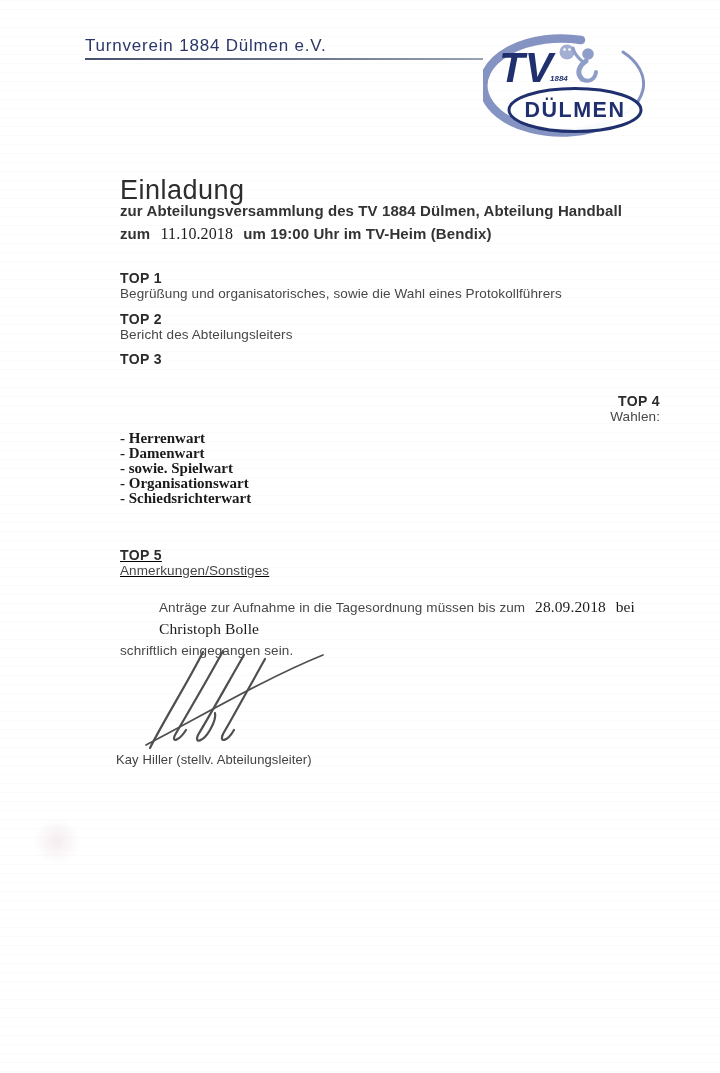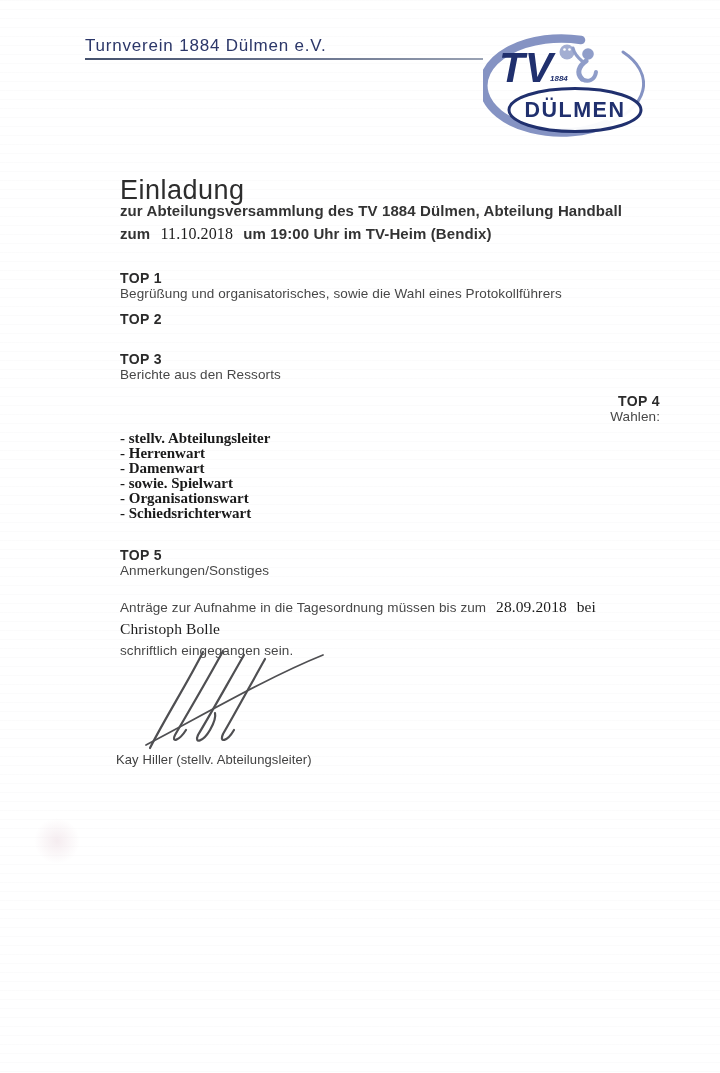--- a/index.html
+++ b/index.html
@@ -46,21 +46,21 @@
     font-family: "Liberation Serif", serif; font-weight: 400;
     font-size: 16px; color: #1c1c1c;
   }
   .gap-l { margin-left: 6px; } .gap-r { margin-right: 6px; }
 
   
   .top-block { position: absolute; left: 120px; width: 540px; }
   .top-heading { font-size: 14px; font-weight: bold; color: #2b2b2b; letter-spacing: 0.4px; line-height: 15px; }
   .top-text { font-size: 13.5px; color: #474747; line-height: 15px; letter-spacing: 0.1px; }
   .pos-top1 { top: 271px; } .pos-top2 { top: 312px; } .pos-top3 { top: 352px; }
-  .pos-top4 { top: 394px; text-align: right; } .pos-top5 { top: 548px; }
+  .pos-top4 { top: 394px; text-align: right; } .pos-top5 { top: 548px; text-decoration: underline; }
 
   .election-list {
     position: absolute; left: 120px; top: 431px; width: 300px;
     font-family: "Liberation Serif", serif; font-weight: bold;
     font-size: 15px; color: #1a1a1a;
   }
   .election-list .item { line-height: 15px; }
 
   
   .deadline {
@@ -116,46 +116,45 @@
       <span>um 19:00 Uhr im TV-Heim (Bendix)</span>
     </span>
   </div>
 
   <div class="top-block pos-top1">
     <div class="top-heading">TOP 1</div>
     <div class="top-text">Begrüßung und organisatorisches, sowie die Wahl eines Protokollführers</div>
   </div>
   <div class="top-block pos-top2">
     <div class="top-heading">TOP 2</div>
+    <div class="top-text">Bericht des Abteilungsleiters</div>
   </div>
   <div class="top-block pos-top3">
     <div class="top-heading">TOP 3</div>
-    <div class="top-text">Berichte aus den Ressorts</div>
   </div>
   <div class="top-block pos-top4">
     <div class="top-heading">TOP 4</div>
     <div class="top-text">Wahlen:</div>
   </div>
 
   <div class="election-list">
-    <div class="item">- stellv. Abteilungsleiter</div>
     <div class="item">- Herrenwart</div>
     <div class="item">- Damenwart</div>
     <div class="item">- sowie. Spielwart</div>
     <div class="item">- Organisationswart</div>
     <div class="item">- Schiedsrichterwart</div>
   </div>
 
   <div class="top-block pos-top5">
     <div class="top-heading">TOP 5</div>
     <div class="top-text">Anmerkungen/Sonstiges</div>
   </div>
 
   <div class="deadline">
-    <span style="display:block;">
+    <span style="display:block;margin-left:39px;">
       <span>Anträge zur Aufnahme in die Tagesordnung müssen bis zum</span>
       <span class="serif-insert gap-l">28.09.2018</span>
       <span class="serif-insert gap-l">bei Christoph Bolle</span>
     </span>
     <span style="display:block;">schriftlich eingegangen sein.</span>
   </div>
 
   <svg class="signature-svg" viewBox="0 0 210 110">
     <g fill="none" stroke="#4f4f52" stroke-width="2.2" stroke-linecap="round">
       <path d="M 77 8 C 62 38, 38 76, 24 104"></path>

